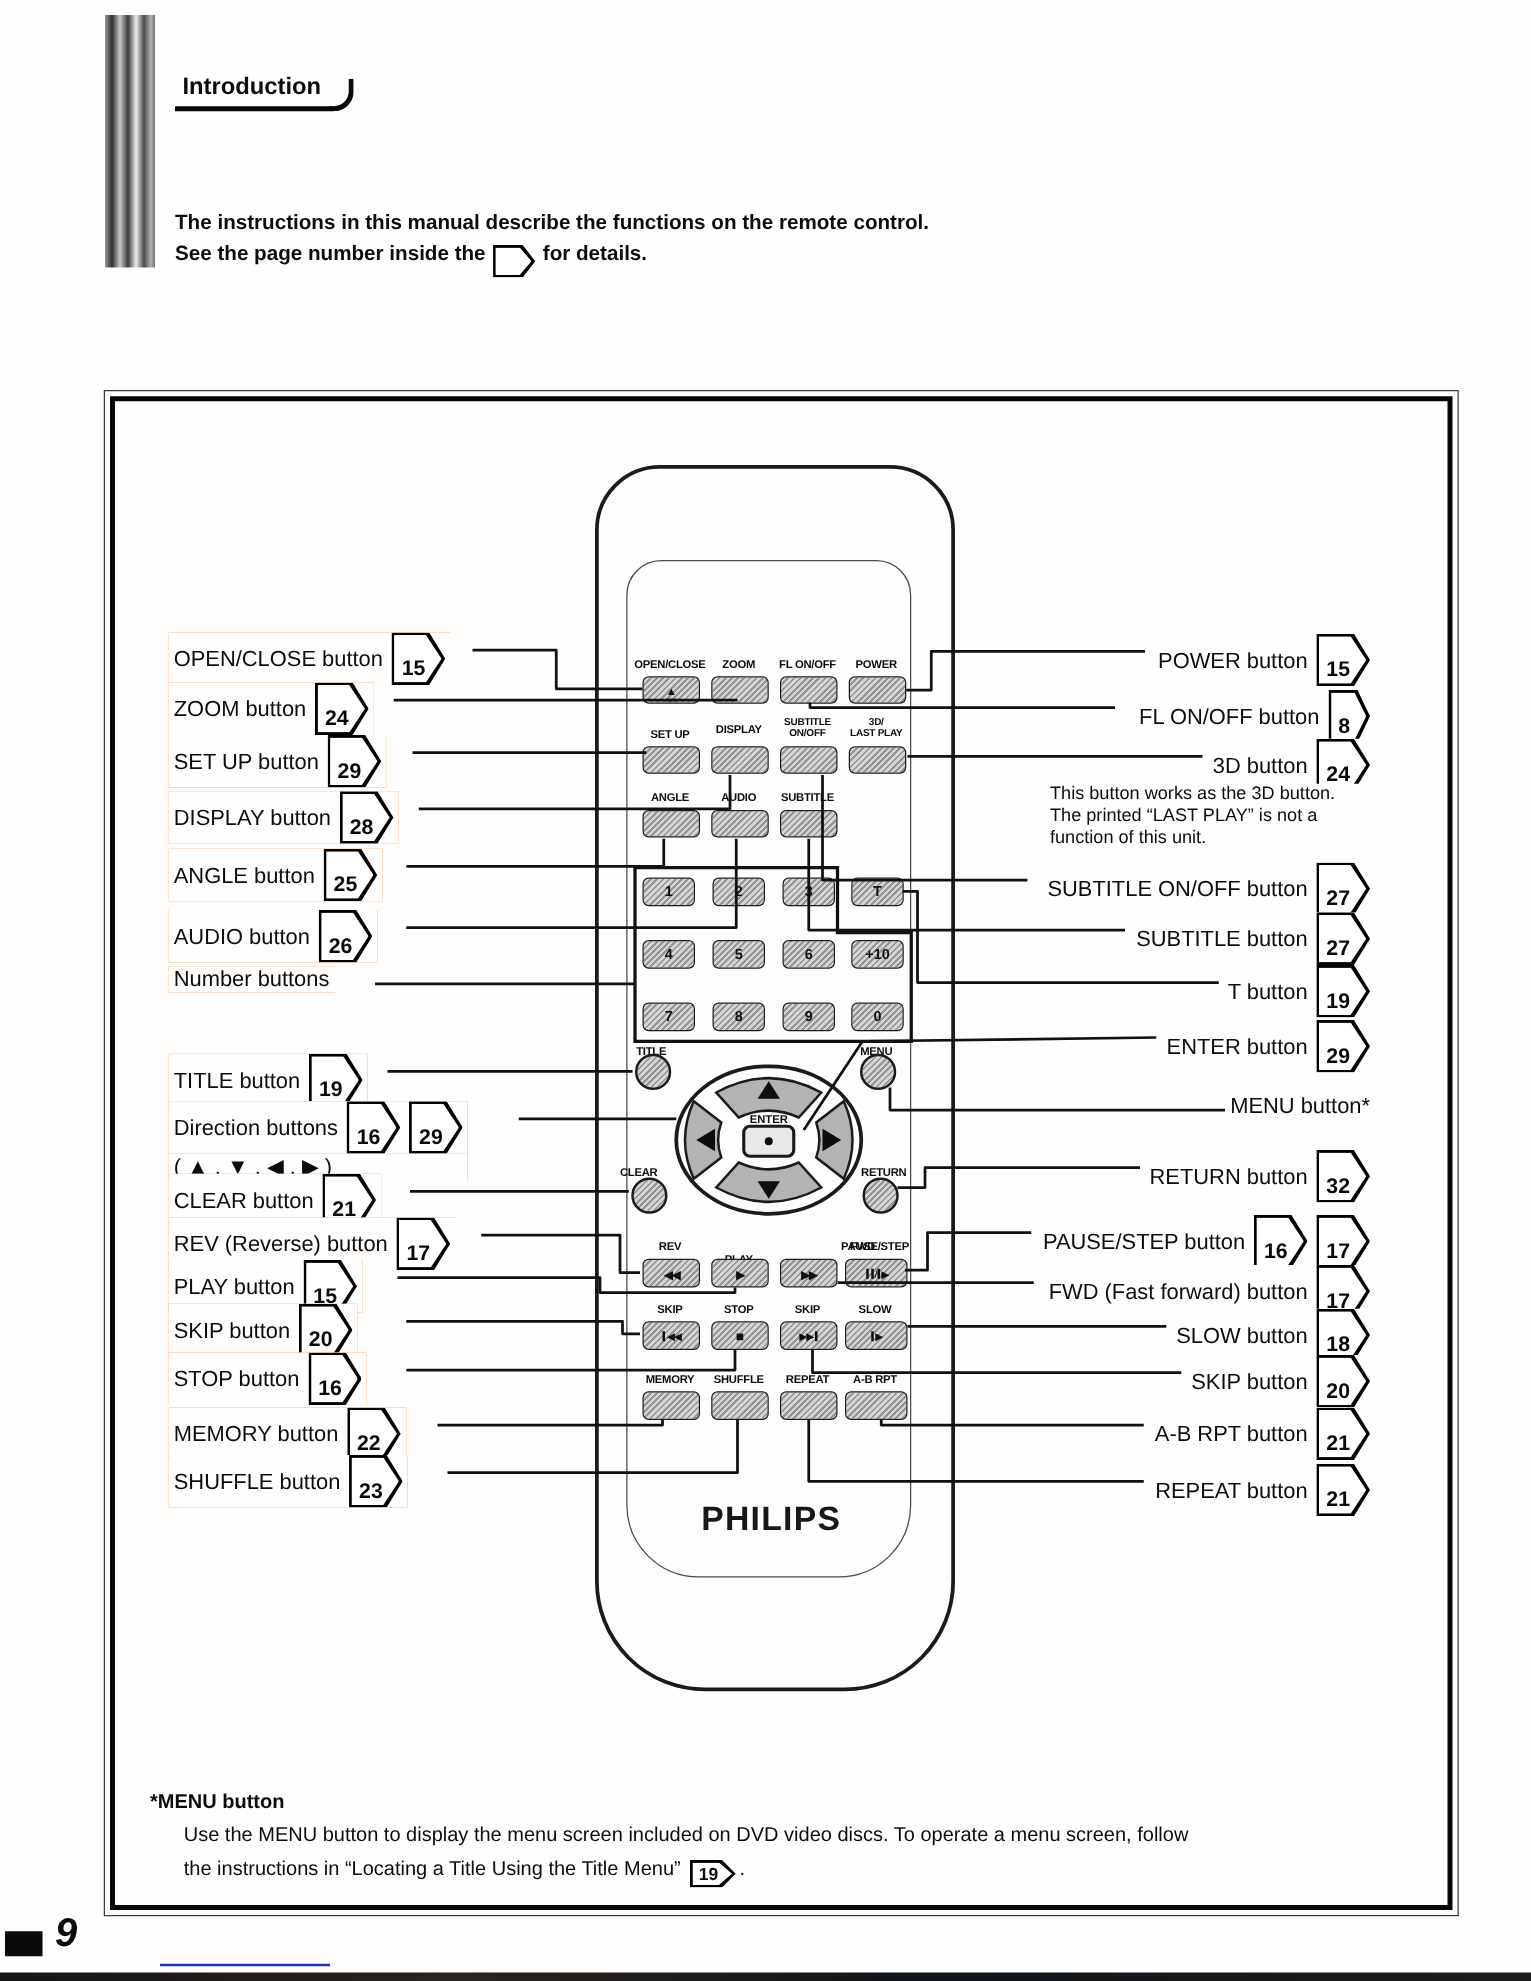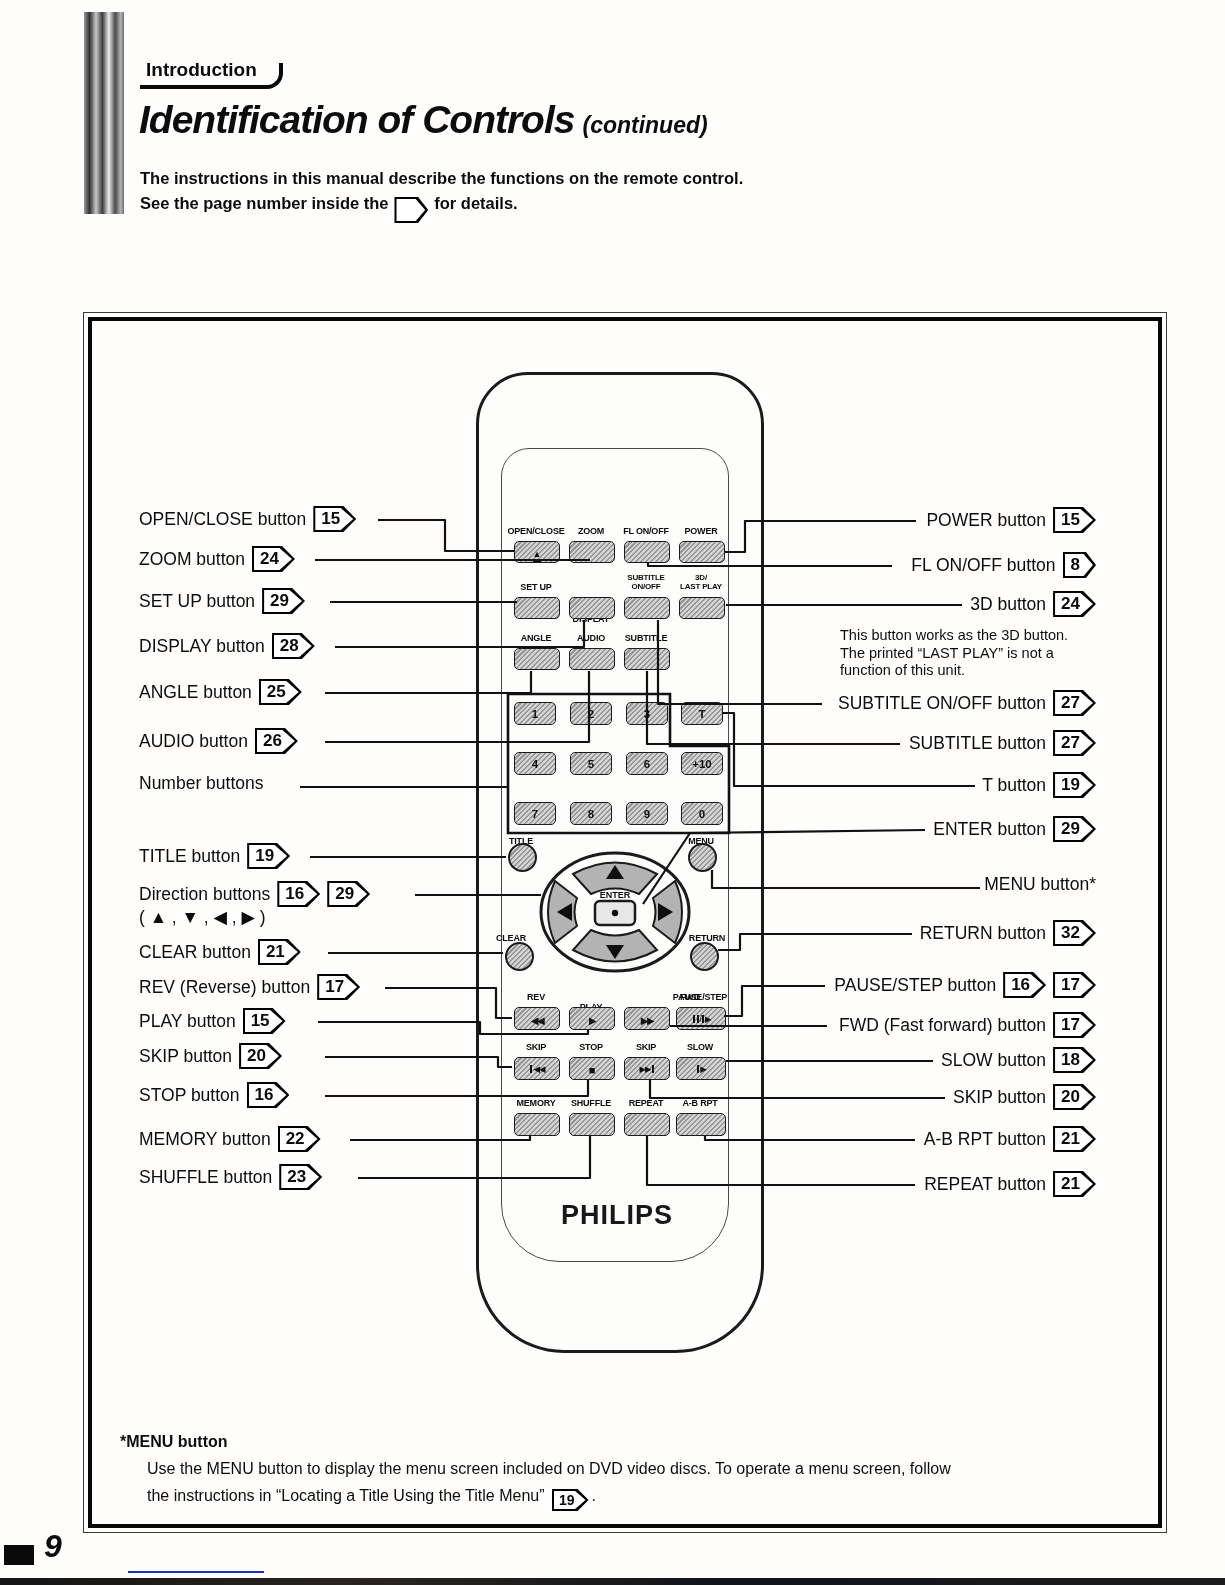--- a/index.html
+++ b/index.html
@@ -22,21 +22,21 @@
   #section-bar span{position:absolute;left:18px;top:6px;color:#f5f5f5;font-size:21px;font-weight:600;letter-spacing:.3px;}
 
   
   #frame{left:88px;top:317px;width:1066px;height:1203px;border:4px solid #070707;
     outline:1.5px solid #3a3a3a;outline-offset:4px;background:transparent;}
 
   
   .badge{display:inline-block;background:#000;padding:2px 3px 2px 2px;
     clip-path:polygon(0 0,70% 0,100% 50%,70% 100%,0 100%);}
   .badge-in{display:block;background:#fff;clip-path:polygon(0 0,67% 0,100% 50%,67% 100%,0 100%);
-    font-weight:700;font-size:17px;line-height:22px;padding:0 13px 0 6px;color:#0a0a0a;}
+    font-weight:700;font-size:17px;line-height:22px;padding:16px 13px 0 6px;color:#0a0a0a;}
   .badge.empty .badge-in{padding:0 16px 0 8px;}
   .badge.small .badge-in{font-size:14px;line-height:18px;padding:0 11px 0 5px;}
 
   
   .callout{position:absolute;display:flex;align-items:center;gap:7px;background:#fffefd;
     padding:0 4px;z-index:5;font-size:17.5px;white-space:nowrap;}
   .callout-col{position:absolute;z-index:5;background:#f97316;}
 
   
   #note-3d{left:840px;top:627px;width:280px;font-size:14.5px;line-height:17.5px;z-index:5;background:#fffefd;}
@@ -81,23 +81,20 @@
 <body>
 
 <div id="page">
 
   <div id="deco-bar" class="abs"></div>
 
   <div id="intro-tab" class="abs">
     <span>Introduction</span>
   </div>
 
-  <div id="page-title" class="abs">
-    <span>Identification of Controls</span><span class="cont">(continued)</span>
-  </div>
 
   <div id="intro-text" class="abs">
     <div>The instructions in this manual describe the functions on the remote control.</div>
     <div>
       <span>See the page number inside the</span><span class="badge empty pent"><span class="badge-in">&nbsp;</span></span><span>for details.</span>
     </div>
   </div>
 
 
   <div id="frame" class="abs"></div>
@@ -111,21 +108,21 @@
         <span><span class="ej">▲</span></span>
       </div>
       <div class="rlabel" style="left: 591px; top: 527px;">ZOOM</div>
       <div class="rbtn abs" style="left: 569px; top: 541px; width: 44px; height: 20px;"></div>
       <div class="rlabel" style="left: 646px; top: 527px;">FL ON/OFF</div>
       <div class="rbtn abs" style="left: 624px; top: 541px; width: 44px; height: 20px;"></div>
       <div class="rlabel" style="left: 701px; top: 527px;">POWER</div>
       <div class="rbtn abs" style="left: 679px; top: 541px; width: 44px; height: 20px;"></div>
       <div class="rlabel" style="left: 536px; top: 583px;">SET UP</div>
       <div class="rbtn abs" style="left: 514px; top: 597px; width: 44px; height: 20px;"></div>
-      <div class="rlabel" style="left: 591px; top: 579px; margin-top: 36px;">DISPLAY</div>
+      <div class="rlabel" style="left: 591px; top: 579px;">DISPLAY</div>
       <div class="rbtn abs" style="left: 569px; top: 597px; width: 44px; height: 20px;"></div>
       <div class="rlabel two" style="left: 646px; top: 574px;">
         <div>SUBTITLE</div>
         <div>ON/OFF</div>
       </div>
       <div class="rbtn abs" style="left: 624px; top: 597px; width: 44px; height: 20px;"></div>
       <div class="rlabel two" style="left: 701px; top: 574px;">
         <div>3D/</div>
         <div>LAST PLAY</div>
       </div>

